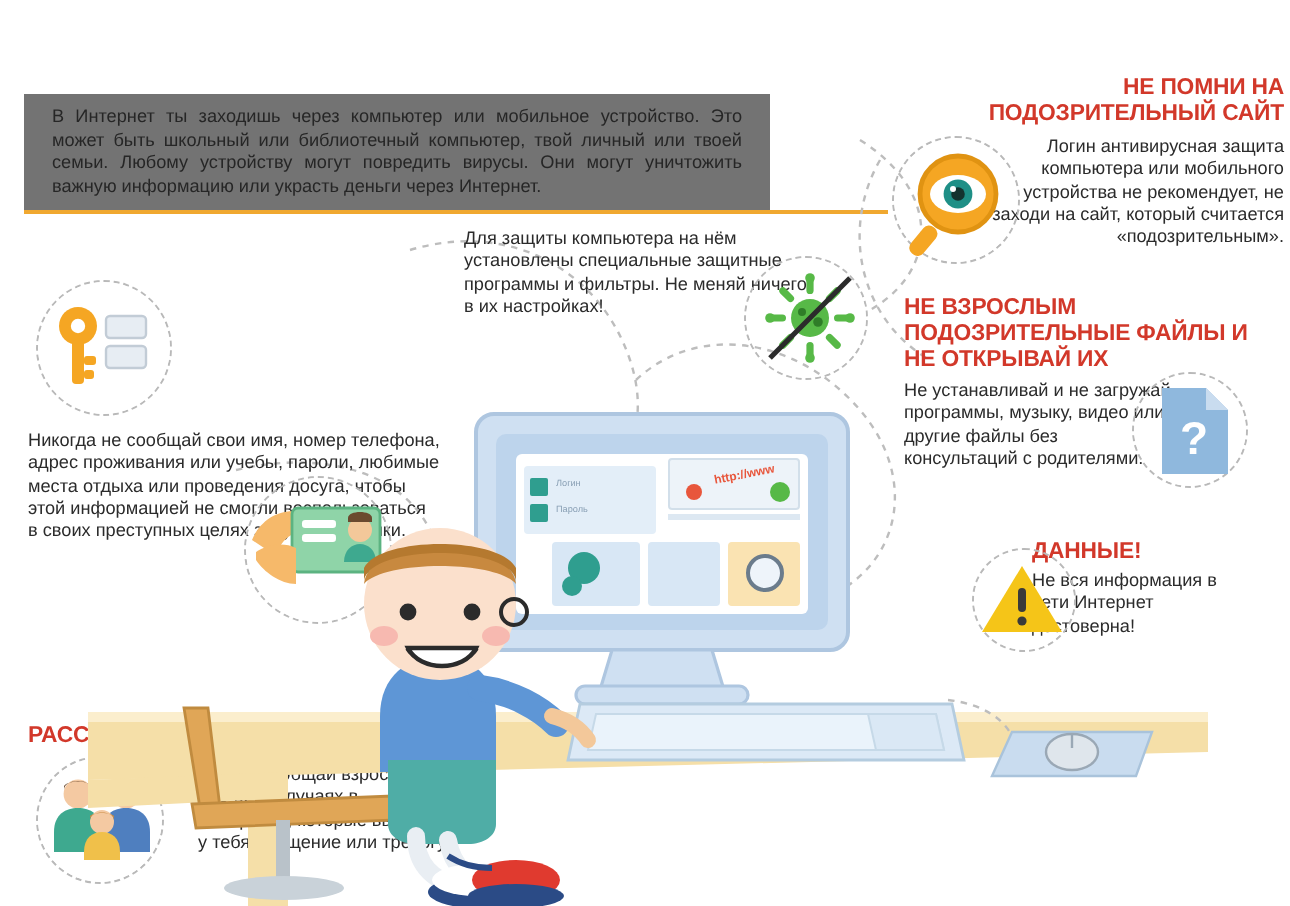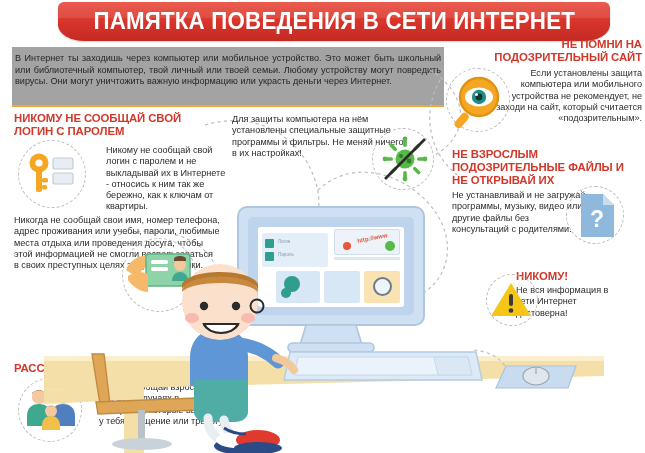--- a/index.html
+++ b/index.html
@@ -39,23 +39,23 @@
     left: 58px; top: 2px; width: 552px; height: 16px;
     background: rgba(255,255,255,.10);
     border-radius: 6px 6px 0 0;
     pointer-events: none;
   }
 
   
   .intro {
     position: absolute;
     left: 12px; top: 47px;
-    width: 432px; height: 58px;
-    background: #a3a3a3;
-    padding: 6px 3px;
+    width: 373px; height: 58px;
+    background: #737373;
+    padding: 6px 14px;
   }
   .intro p {
     font-size: 9.1px;
     line-height: 11.6px;
     color: #262626;
     text-align: justify;
   }
   .intro-rule {
     position: absolute;
     left: 12px; top: 105px;
@@ -122,42 +122,35 @@
     stroke: #bdbdbd;
     stroke-width: 1.2;
     stroke-dasharray: 3.2 3.2;
   }
 </style>
 </head>
 <body>
 
 <div id="page">
 
-  <div class="banner">
-    <span class="banner-title">ПАМЯТКА ПОВЕДЕНИЯ В СЕТИ ИНТЕРНЕТ</span>
-  </div>
   <div class="banner-shade"></div>
 
   <div class="intro">
     <p>В Интернет ты заходишь через компьютер или мобильное устройство. Это может быть школьный или библиотечный компьютер, твой личный или твоей семьи. Любому устройству могут повредить вирусы.  Они могут уничтожить важную информацию или украсть деньги через Интернет.</p>
   </div>
   <div class="intro-rule"></div>
 
   <svg class="art" style="left:0;top:40px;width:645px;height:413px;" viewBox="0 0 645 413">
     <path class="dash" d="M205,85 C255,70 300,95 315,140 C330,185 300,215 255,220"></path>
     <path class="dash" d="M318,150 C350,120 400,130 430,165 C460,200 450,245 410,260"></path>
     <path class="dash" d="M118,195 C160,185 200,195 215,225"></path>
     <path class="dash" d="M430,30 C470,55 470,95 435,115"></path>
     <path class="dash" d="M440,40 C420,75 430,120 465,140"></path>
   </svg>
 
-  <div class="block" id="b-login">
-    <div class="hd">НИКОМУ НЕ СООБЩАЙ СВОЙ ЛОГИН С ПАРОЛЕМ</div>
-    <div class="bd">Никому не сообщай свой логин с паролем и не выкладывай их в Интернете - относись к ним так же бережно, как к ключам от квартиры.</div>
-  </div>
   <div class="dcircle" style="left:18px;top:140px;width:68px;height:68px;"></div>
   <svg class="art" style="left:26px;top:152px;width:54px;height:44px;" viewBox="0 0 54 44">
     <circle cx="13" cy="11" r="9.5" fill="#f5a623"></circle>
     <circle cx="13" cy="11" r="3.6" fill="#ffffff"></circle>
     <rect x="10" y="18" width="6" height="22" rx="2" fill="#f5a623"></rect>
     <rect x="16" y="26" width="6" height="4.5" rx="1.5" fill="#f5a623"></rect>
     <rect x="16" y="33" width="5" height="4.5" rx="1.5" fill="#f5a623"></rect>
     <rect x="27" y="6" width="20" height="11" rx="2" fill="#e7edf3" stroke="#c2ccd6" stroke-width="1.2"></rect>
     <rect x="27" y="21" width="20" height="11" rx="2" fill="#e7edf3" stroke="#c2ccd6" stroke-width="1.2"></rect>
   </svg>
@@ -214,21 +207,21 @@
       <circle cx="3" cy="23" r="2.4"></circle>
         <circle cx="43" cy="23" r="2.4"></circle>
     </g>
     <circle cx="19" cy="20" r="2" fill="#2f7d28"></circle>
     <circle cx="27" cy="25" r="2.4" fill="#2f7d28"></circle>
     <line x1="3" y1="43" x2="43" y2="3" stroke="#2b2b2b" stroke-width="2.6"></line>
   </svg>
 
   <div class="block" id="b-site">
     <div class="hd right-al">НЕ ПОМНИ НА ПОДОЗРИТЕЛЬНЫЙ САЙТ</div>
-    <div class="bd right-al">Если установлены защита компьютера или мобильного устройства не рекомендует, не заходи на сайт, который считается «подозрительным».</div>
+    <div class="bd right-al">Логин антивирусная защита компьютера или мобильного устройства не рекомендует, не заходи на сайт, который считается «подозрительным».</div>
   </div>
   <div class="dcircle" style="left:446px;top:68px;width:64px;height:64px;"></div>
   <svg class="art" style="left:450px;top:72px;width:58px;height:58px;" viewBox="0 0 58 58">
     <circle cx="29" cy="25" r="19" fill="#f5a623"></circle>
     <ellipse cx="29" cy="25" rx="14" ry="9.5" fill="#ffffff"></ellipse>
     <circle cx="29" cy="25" r="7.2" fill="#1e8f86"></circle>
     <circle cx="29" cy="25" r="3.4" fill="#14332f"></circle>
     <circle cx="26.5" cy="22.5" r="1.5" fill="#ffffff"></circle>
     <circle cx="29" cy="25" r="19" fill="none" stroke="#e09312" stroke-width="2.4"></circle>
     <rect x="8" y="40" width="8" height="17" rx="3.6" fill="#f5a623" transform="rotate(40 12 48)"></rect>
@@ -239,21 +232,21 @@
     <div class="bd">Не устанавливай и не загружай программы, музыку, видео или другие файлы без консультаций с родителями.</div>
   </div>
   <div class="dcircle" style="left:566px;top:186px;width:58px;height:58px;"></div>
   <svg class="art" style="left:578px;top:192px;width:40px;height:48px;" viewBox="0 0 40 48">
     <path d="M3,2 L25,2 L36,13 L36,45 L3,45 Z" fill="#8fb8dd"></path>
     <path d="M25,2 L36,13 L25,13 Z" fill="#c9dcef"></path>
     <text x="19" y="35" font-family="Liberation Sans, sans-serif" font-size="23" font-weight="bold" fill="#ffffff" text-anchor="middle">?</text>
   </svg>
 
   <div class="block" id="b-remember">
-    <div class="hd">НИКОМУ!</div>
+    <div class="hd">ДАННЫЕ!</div>
     <div class="bd">Не вся информация в сети Интернет достоверна!</div>
   </div>
   <div class="dcircle" style="left:486px;top:274px;width:52px;height:52px;"></div>
   <svg class="art" style="left:489px;top:281px;width:44px;height:38px;" viewBox="0 0 44 38">
     <path d="M22,2 L42,35 L2,35 Z" fill="#f5c518"></path>
     <rect x="20" y="13" width="4" height="12" rx="2" fill="#3a3a3a"></rect>
     <circle cx="22" cy="29.5" r="2.3" fill="#3a3a3a"></circle>
   </svg>
 
   <svg class="art" style="left:44px;top:330px;width:560px;height:123px;" viewBox="0 0 560 123">

